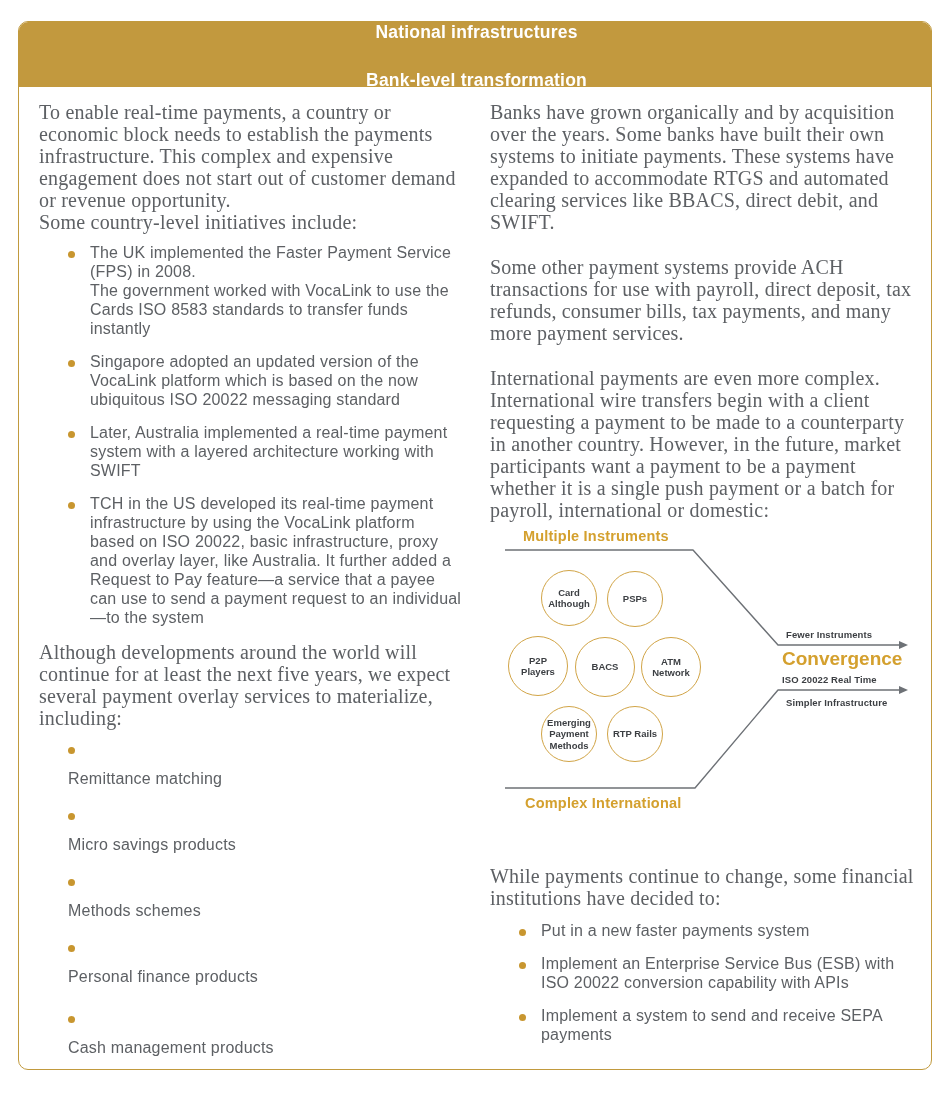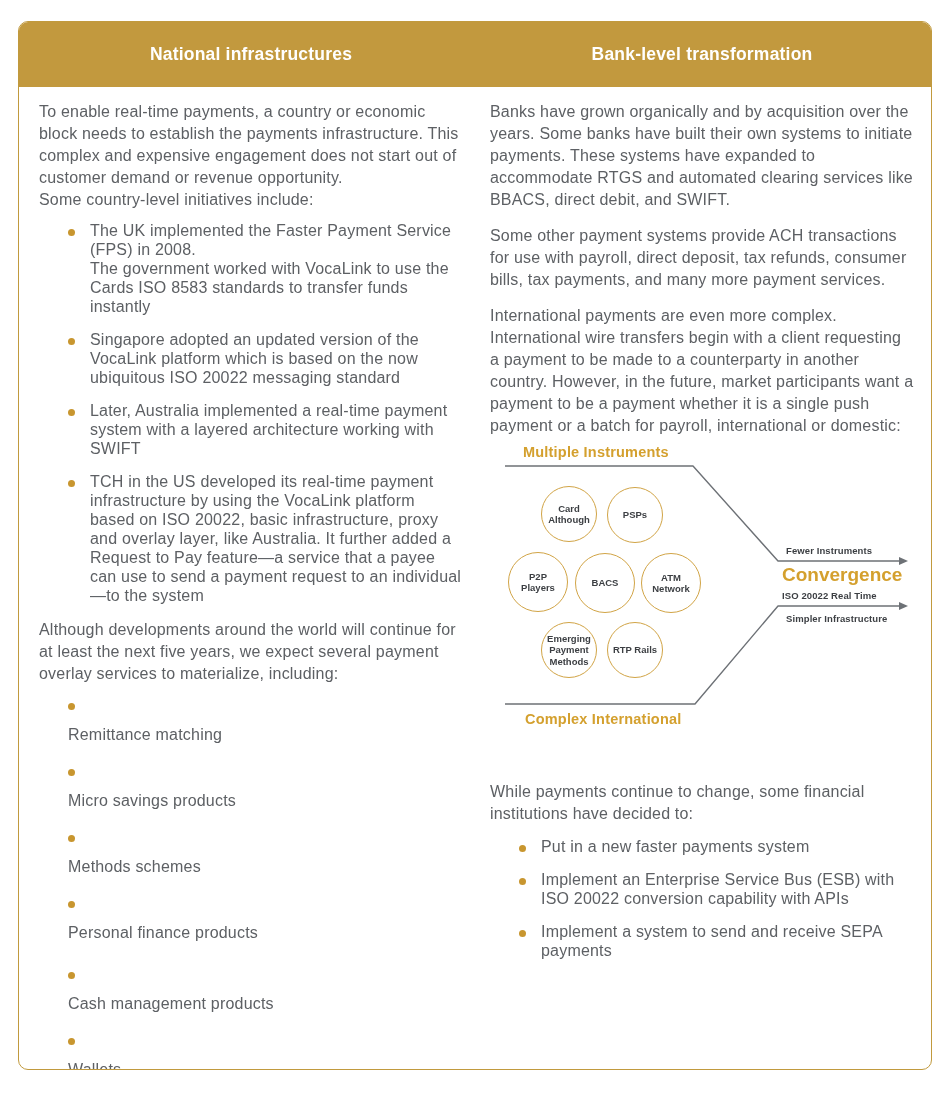--- a/index.html
+++ b/index.html
@@ -19,47 +19,49 @@
     border-radius: 10px;
     overflow: hidden;
   }
 
   .header {
     display: flex;
     height: 65px;
     background: #C2993E;
     padding: 0 17px 0 20px;
     gap: 27px;
+    flex-direction: column;
   }
   .header-cell {
     flex: 1 1 0;
     display: flex;
     align-items: center;
     justify-content: center;
     color: #ffffff;
     font-size: 17.5px;
     font-weight: bold;
     letter-spacing: 0.2px;
   }
 
   .content {
     display: flex;
     padding: 14px 17px 0 20px;
     gap: 27px;
   }
   .col { flex: 1 1 0; min-width: 0; }
 
   .para {
-    font-size: 16px;
+    font-size: 20px;
     line-height: 22px;
     color: #5D6064;
     letter-spacing: 0.2px;
     white-space: pre-line;
-  }
-  .mt14 { margin-top: 14px; }
+    font-family: Liberation Serif, serif;
+  }
+  .mt14 { margin-top: 23px; }
 
   ul.bullets { list-style: none; margin: 10px 0 14px 0; }
   ul.bullets li {
     display: flex;
     gap: 15px;
     margin: 0 0 14px 29px;
     font-size: 16px;
     line-height: 19px;
     color: #5D6064;
     letter-spacing: 0.2px;

